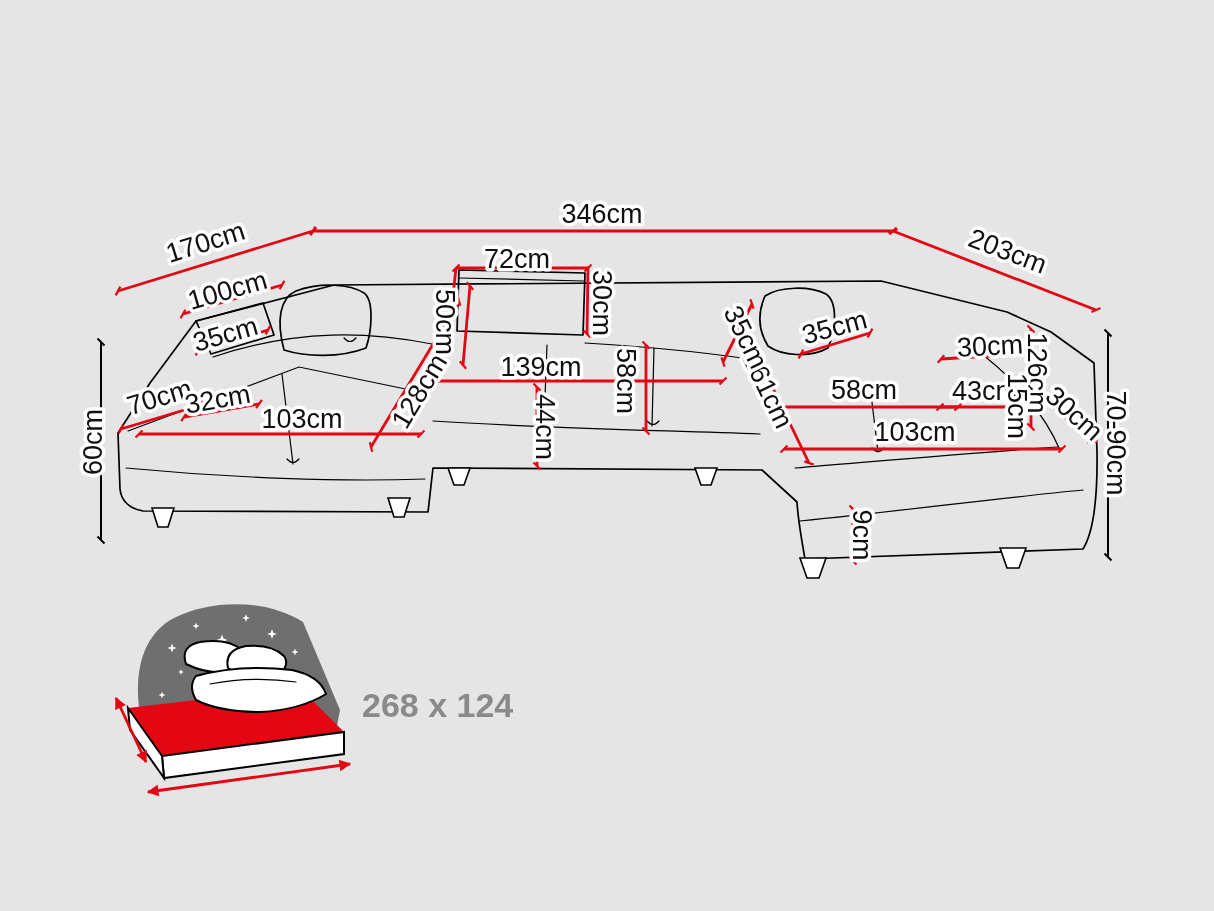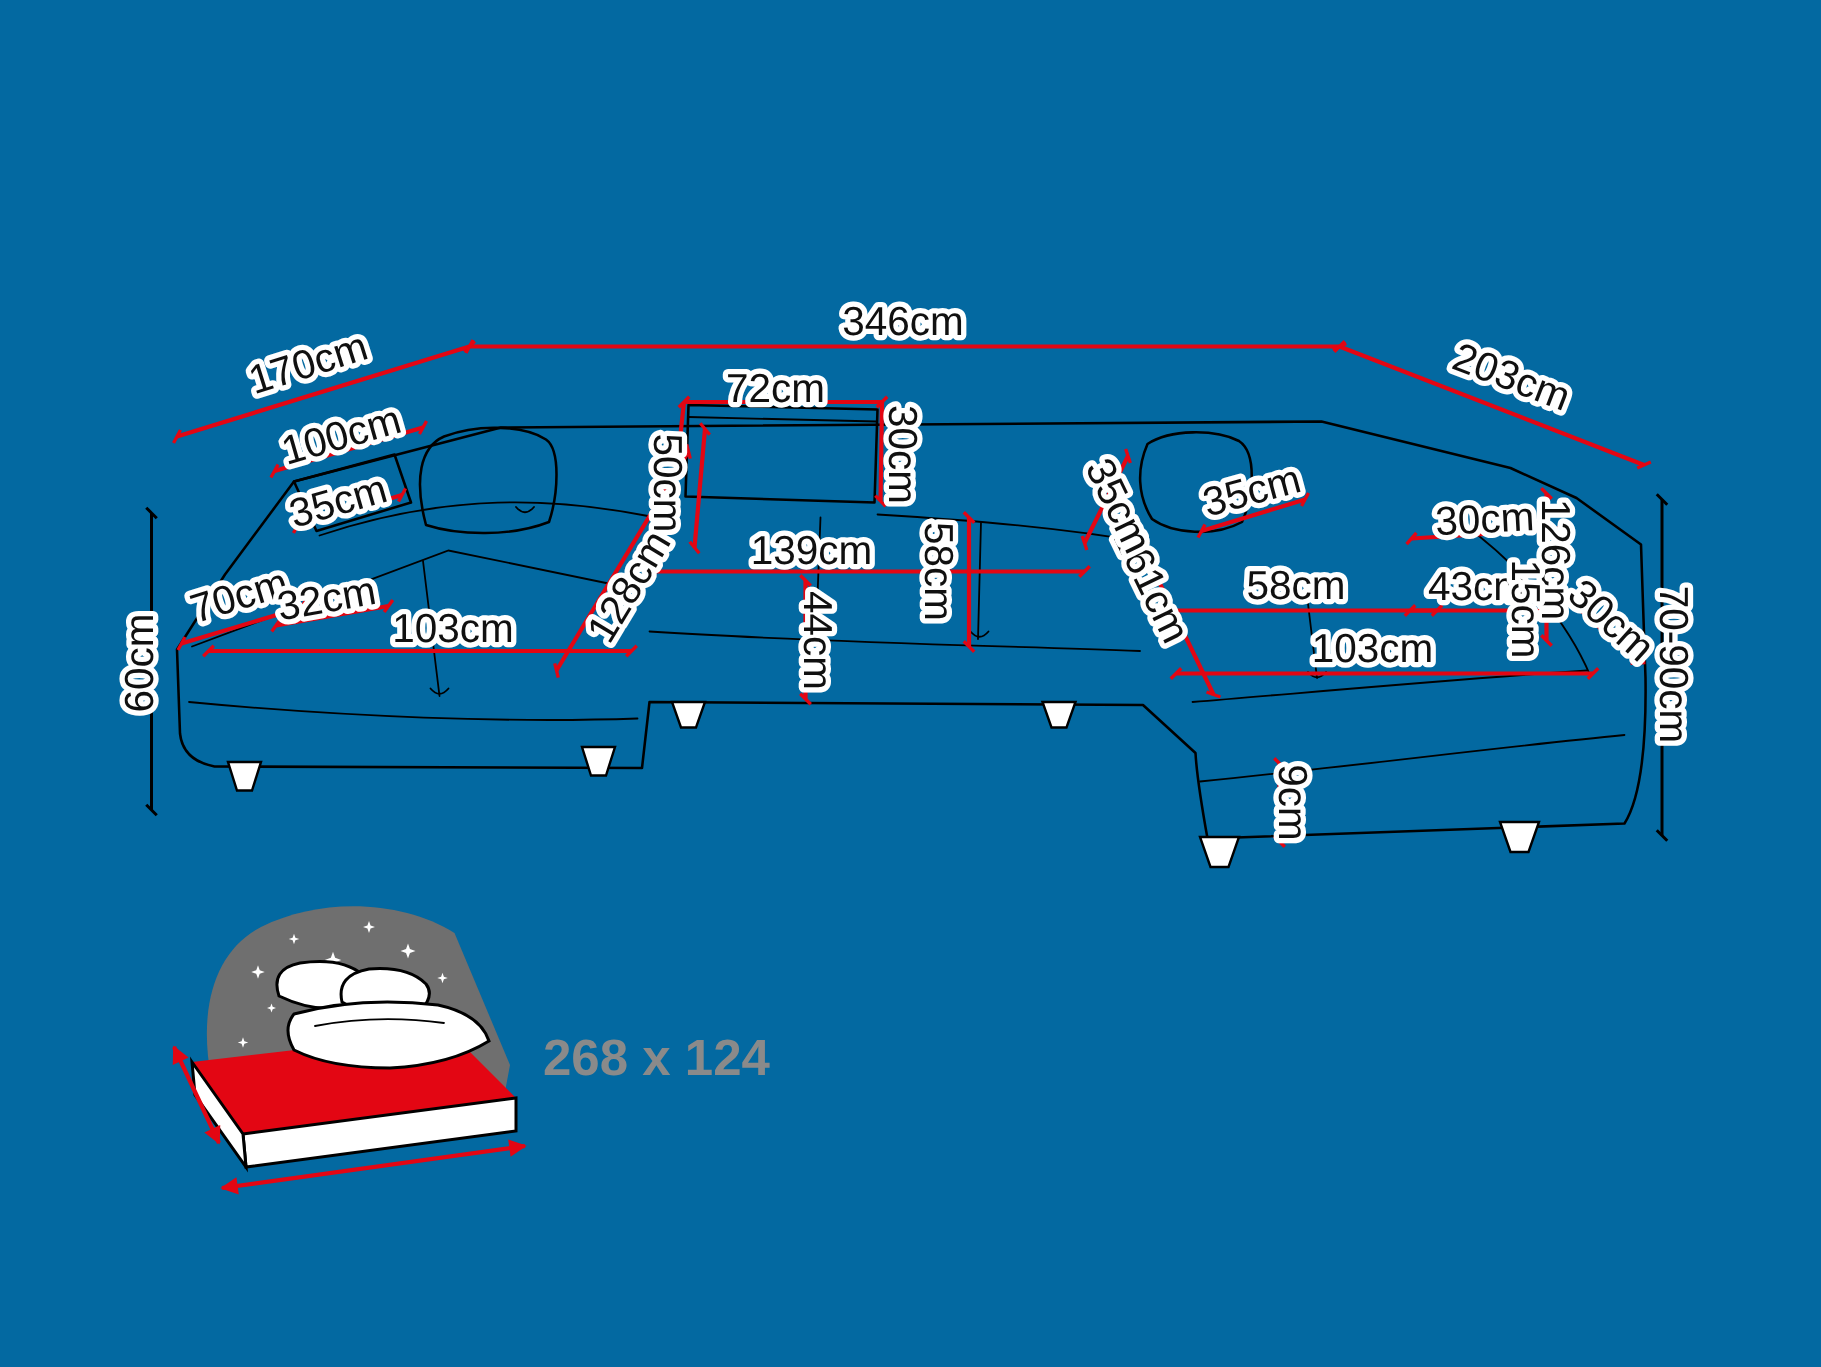--- a/index.html
+++ b/index.html
@@ -1,16 +1,16 @@
 <!DOCTYPE html>
 <html><head>
 <meta charset="utf-8">
 <style>
   html,body{margin:0;padding:0;background:#fff}
-  .stage{width:1214px;height:911px;position:relative;background:#0369a1;overflow:hidden;
+  .stage{width:1214px;height:911px;position:relative;background:#e5e5e5;overflow:hidden;
          font-family:"Liberation Sans",sans-serif}
   svg{display:block}
   .sofa{stroke:#000;stroke-width:1.7;fill:none;stroke-linecap:round;stroke-linejoin:round}
   .sofa-thin{stroke:#000;stroke-width:1.2;fill:none;stroke-linecap:round}
   .rl{stroke:#e30613;stroke-width:2.8;fill:none}
   .kl{stroke:#000;stroke-width:2;fill:none}
   .leg{fill:#fff;stroke:#000;stroke-width:1.6}
   .dl{font:400 27px "Liberation Sans",sans-serif;fill:#101010;text-anchor:middle;
       dominant-baseline:middle;paint-order:stroke;stroke:#fff;stroke-width:7px;stroke-linejoin:round}
   .bed-size{font:700 34px "Liberation Sans",sans-serif;fill:#8a8a8a;text-anchor:start;

